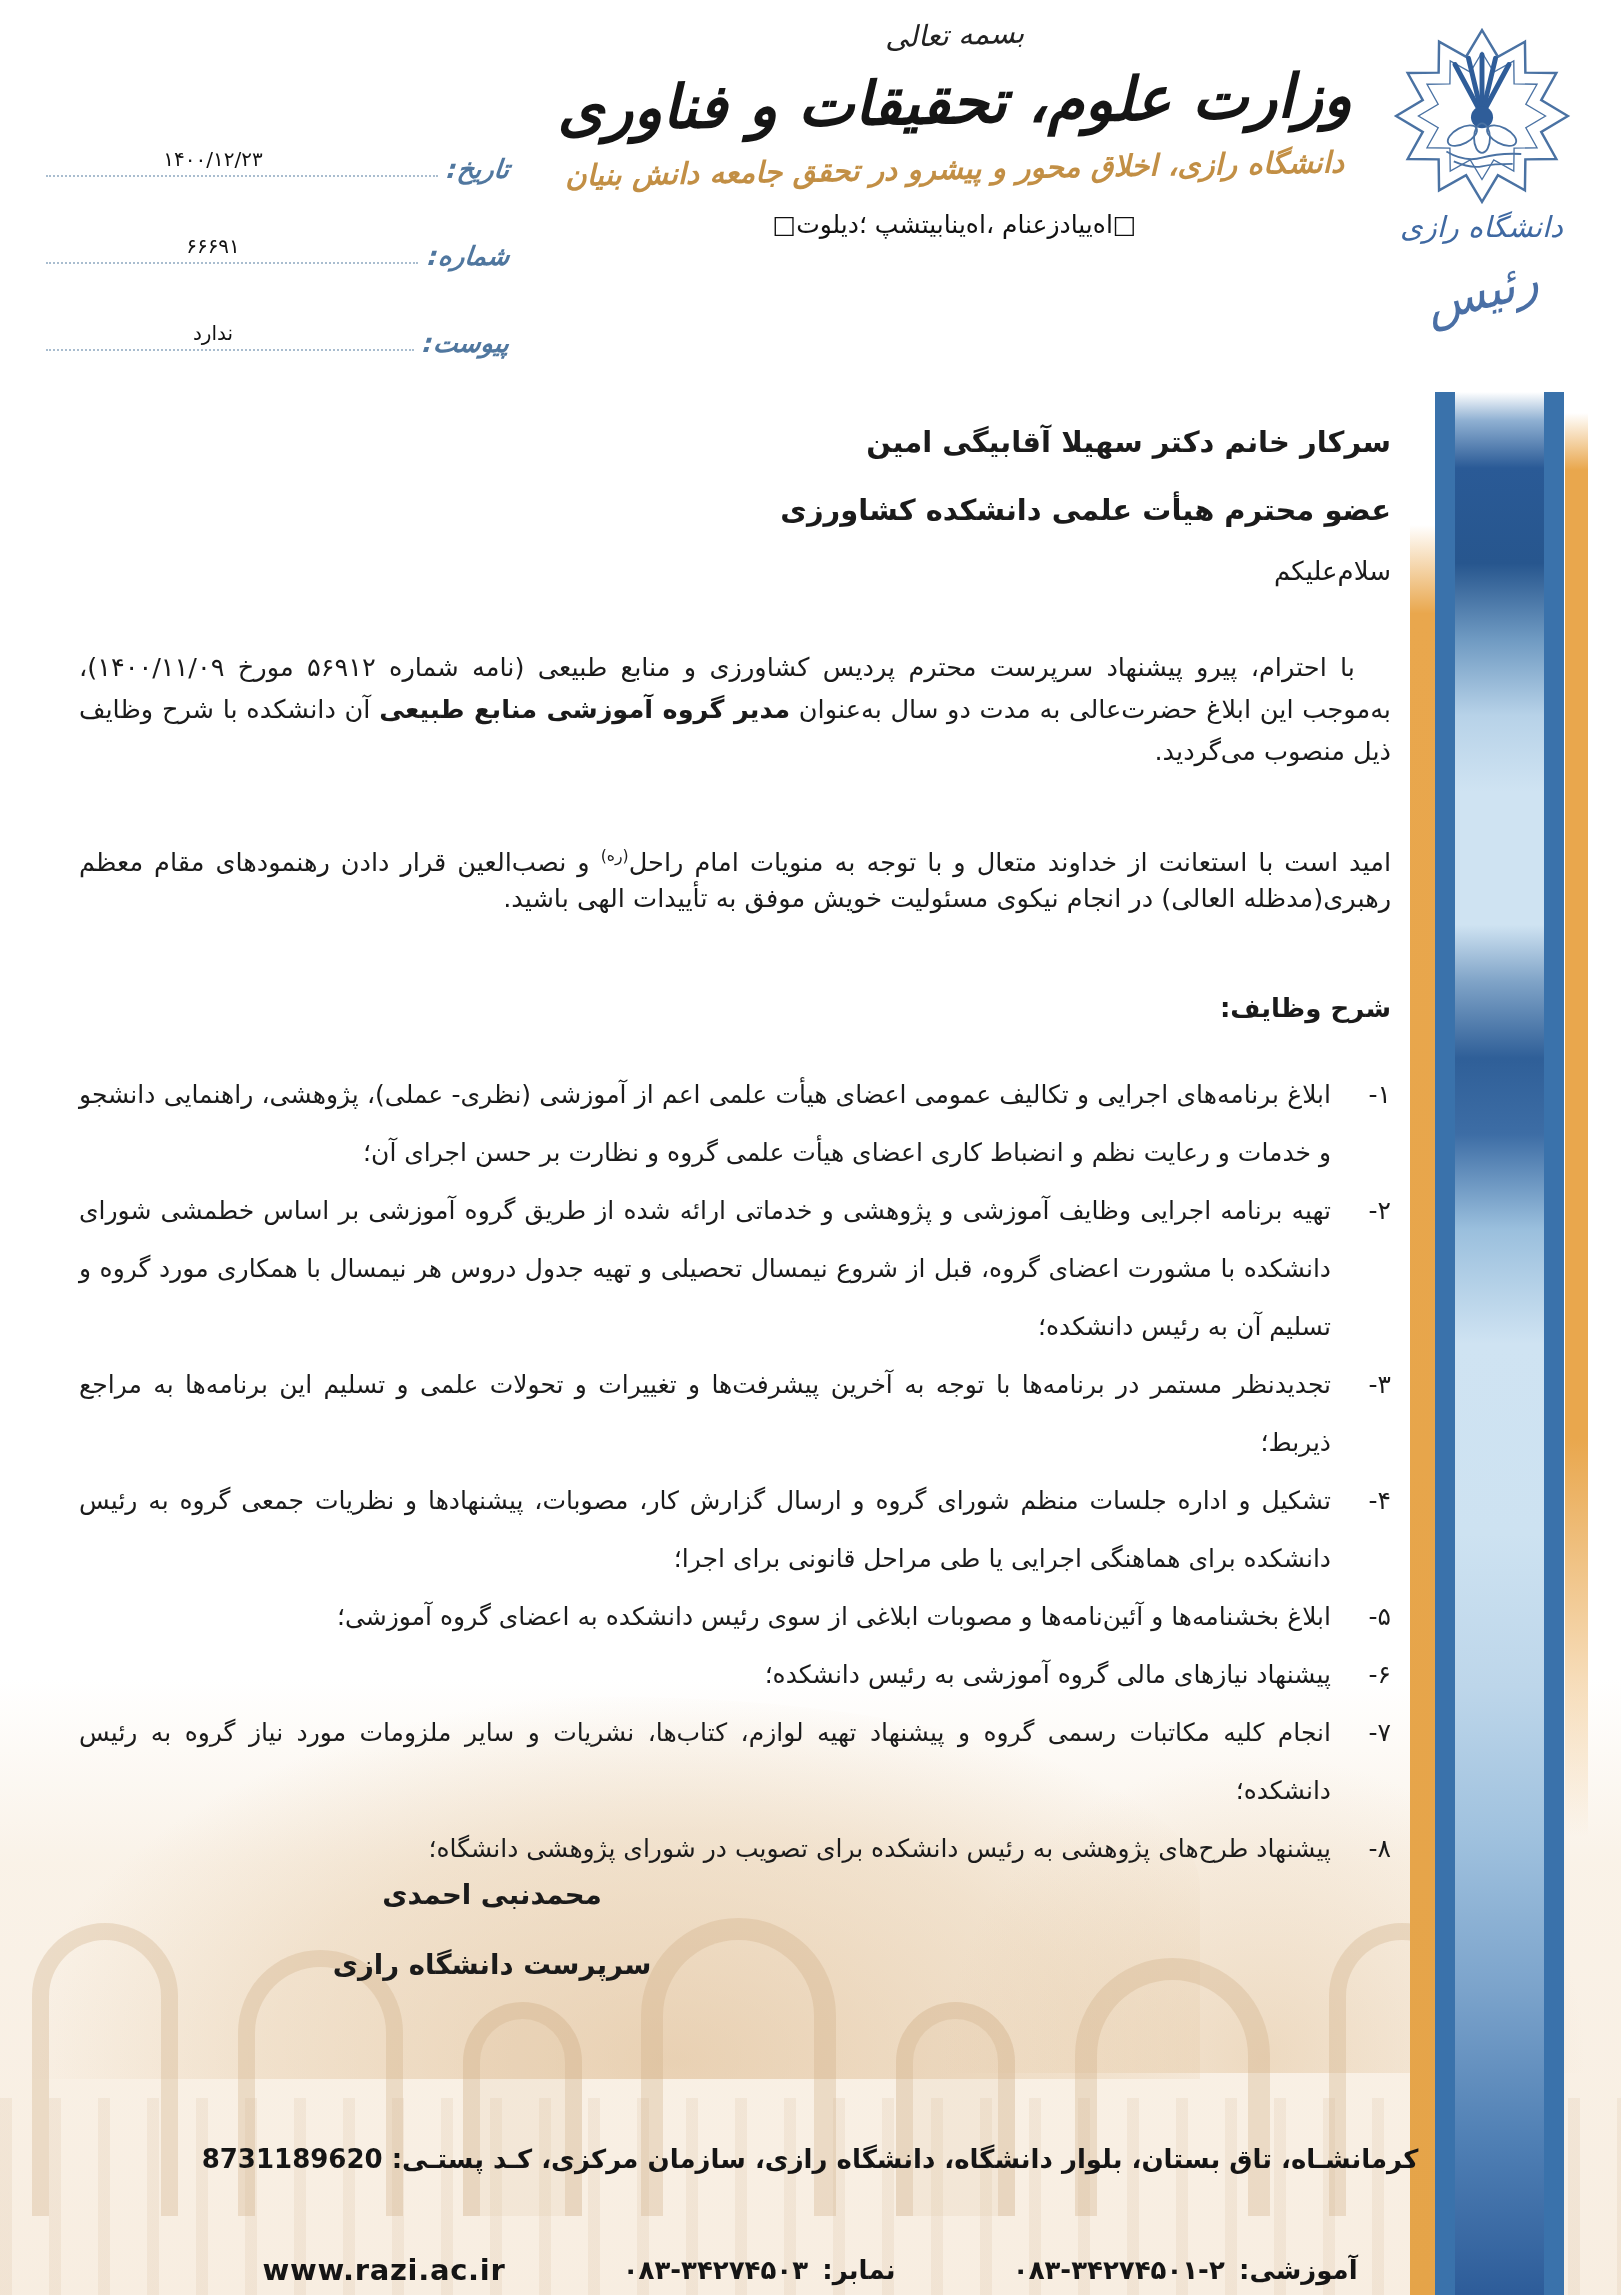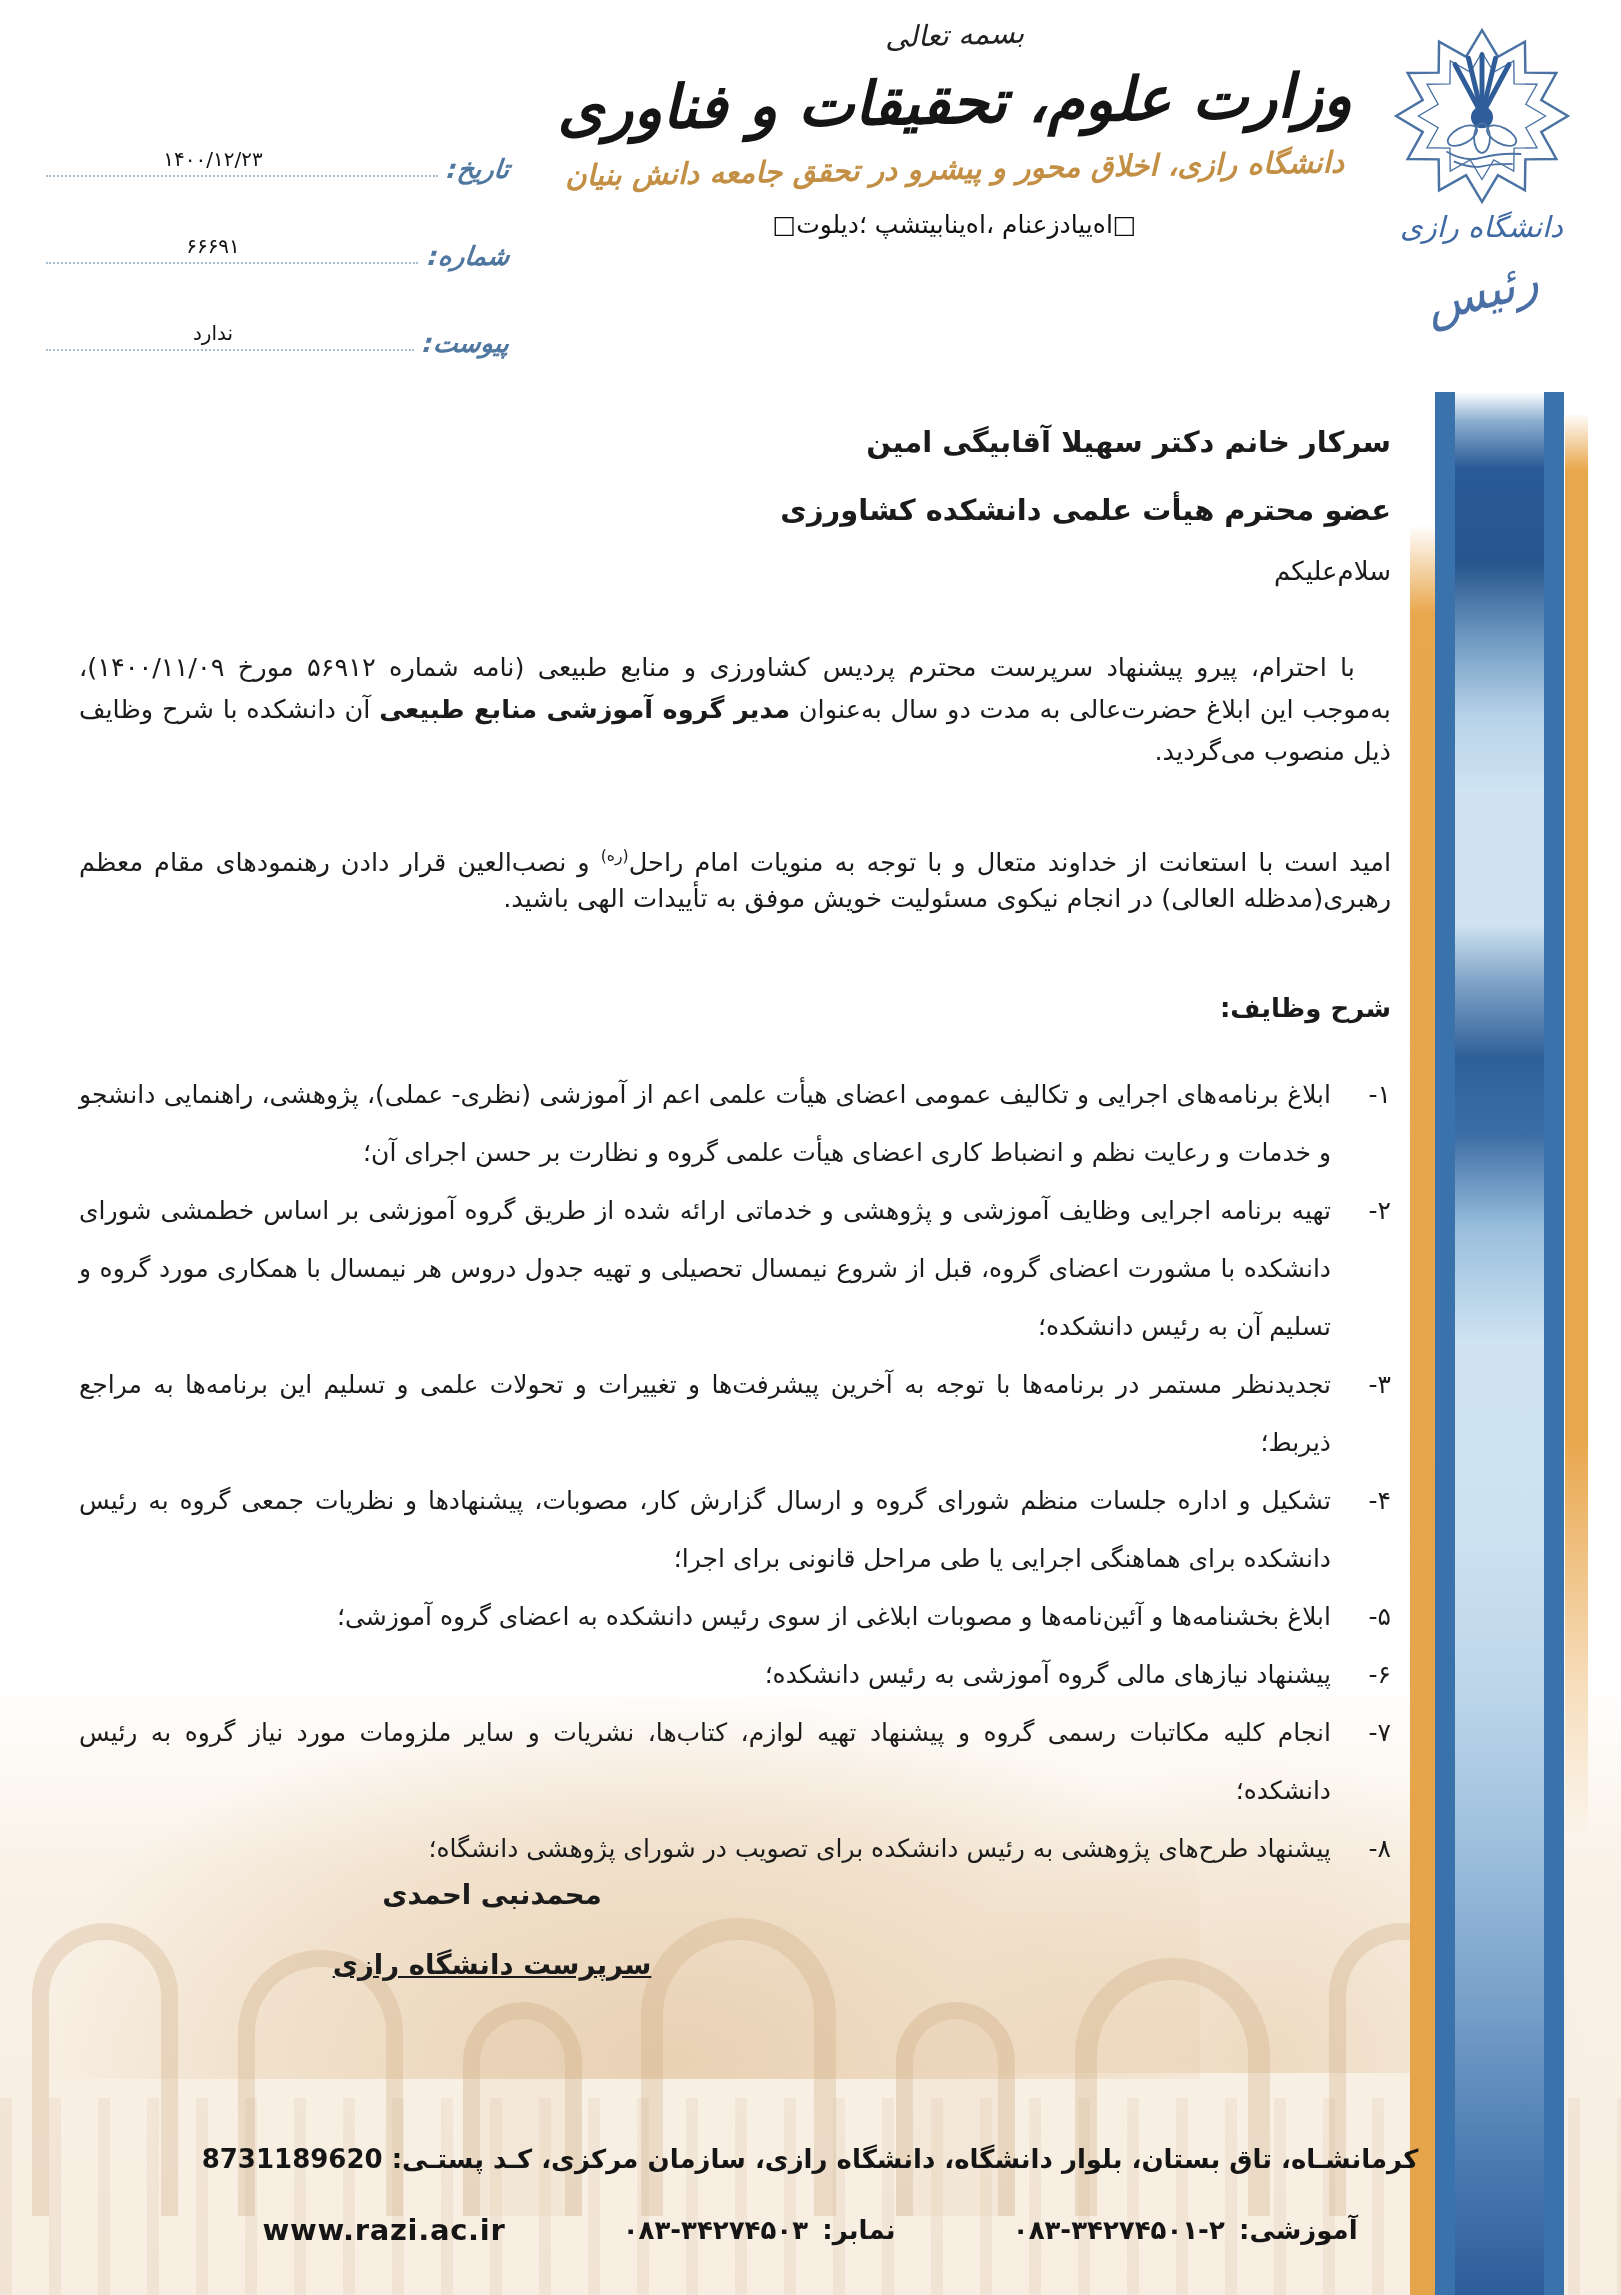--- a/index.html
+++ b/index.html
@@ -47,21 +47,21 @@
   .p2{margin-top:66px;font-size:25.6px;line-height:36px;text-align:justify;}
   .p2 sup{font-size:15.7px;}
   .duties-heading{margin-top:77px;font-size:26px;font-weight:bold;}
   .duties{margin-top:43px;font-size:25px;}
   .duty{display:flex;gap:17px;line-height:58px;}
   .duty-num{flex:none;width:43px;text-align:right;}
   .duty-text{flex:1;text-align:justify;}
   
   .signature{position:absolute;top:1878px;left:282px;width:420px;text-align:center;
     font-weight:bold;font-size:27.6px;z-index:3;}
-  .sig-title{margin-top:37px;text-decoration:underline;}
+  .sig-title{margin-top:37px;}
   
   .watermark{position:absolute;left:0;top:1679px;width:1621px;height:616px;z-index:0;pointer-events:none;}
   .wm-sky{position:absolute;inset:0;
     background:linear-gradient(to bottom,rgba(247,233,216,0) 0%,rgba(243,226,203,.45) 30%,rgba(240,220,195,.5) 100%);}
   .wm-mountain{position:absolute;left:2%;top:3%;width:72%;height:62%;border-radius:50% 50% 0 0;
     background:radial-gradient(ellipse at 55% 95%,rgba(217,178,130,.5) 0%,rgba(224,192,150,.32) 45%,rgba(230,205,170,0) 72%);}
   .wm-mountain2{position:absolute;left:58%;top:12%;width:40%;height:52%;border-radius:50% 50% 0 0;
     background:radial-gradient(ellipse at 50% 95%,rgba(220,184,138,.4) 0%,rgba(228,199,160,0) 70%);}
   .wm-band{position:absolute;bottom:0;left:0;right:0;height:197px;opacity:.45;
     background:repeating-linear-gradient(90deg,rgba(196,158,116,.28) 0 11.8px,rgba(0,0,0,0) 11.8px 49px);}
@@ -73,21 +73,21 @@
   .arch.a3{width:85px;height:197px;background:rgba(214,182,142,.25);}
   .arch.a4{width:151px;height:276px;border-width:22px;}
   .arch.a5{width:85px;height:197px;background:rgba(214,182,142,.25);}
   .arch.a6{width:131px;height:249px;}
   .arch.a7{width:112px;height:276px;}
   
   .footer{position:absolute;top:2144px;left:187px;width:1246px;text-align:center;z-index:3;color:#151515;}
   .footer-address{font-size:26px;font-weight:bold;}
   .footer-contacts{margin-top:39px;display:flex;justify-content:center;align-items:center;gap:112px;
     font-size:26px;font-weight:bold;}
-  .contact{white-space:nowrap;}
+  .contact{white-space:nowrap;margin-top:40px;}
   .contact .num{padding:0 5.2px;}
   .website{font-size:29px;letter-spacing:0.7px;}
 </style>
 </head>
 <body>
 
 <div class="watermark">
   <div class="wm-sky"></div>
   <div class="wm-mountain"></div>
   <div class="wm-mountain2"></div>

